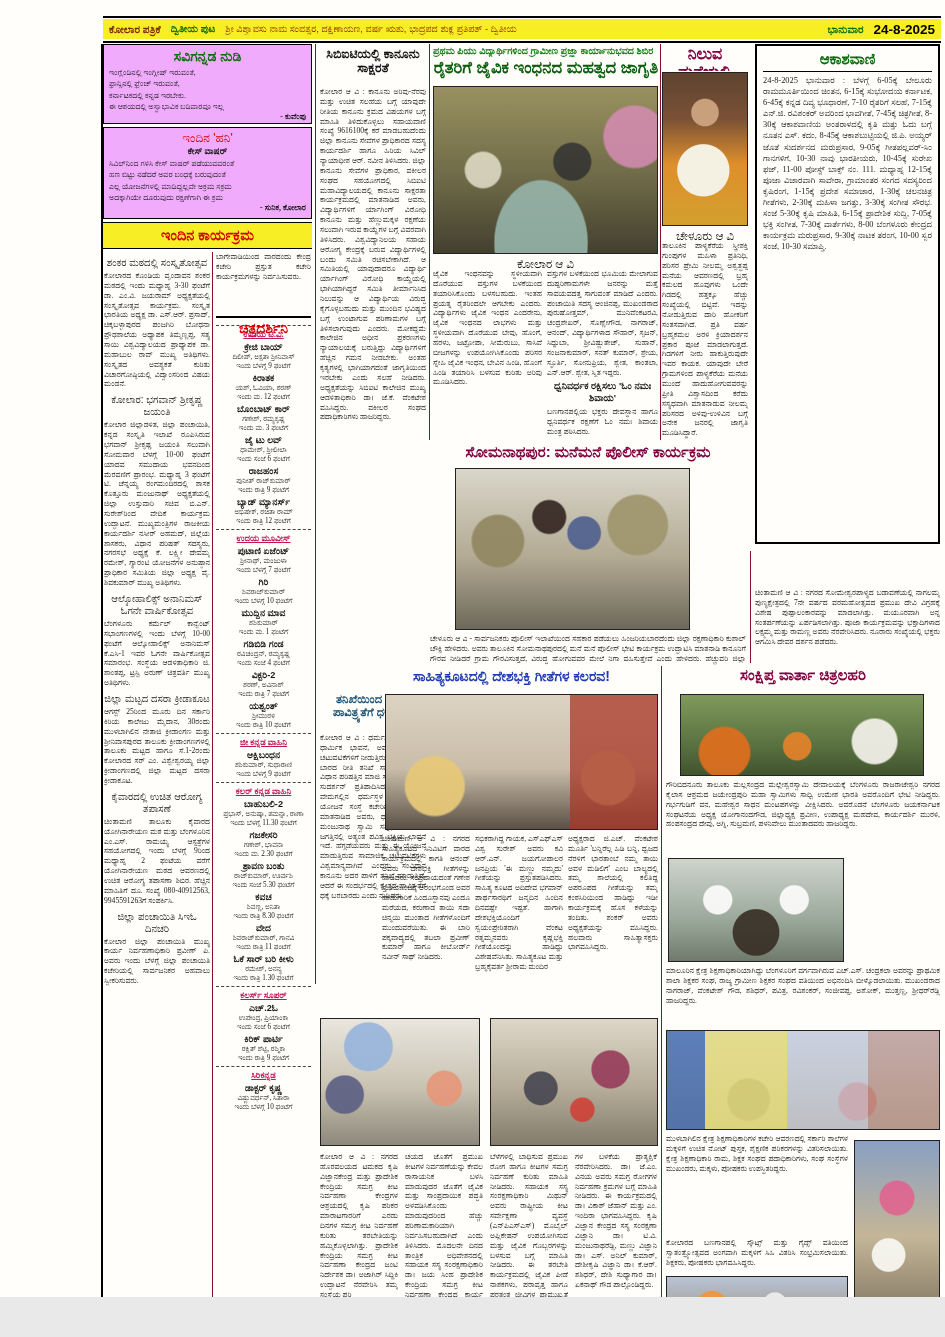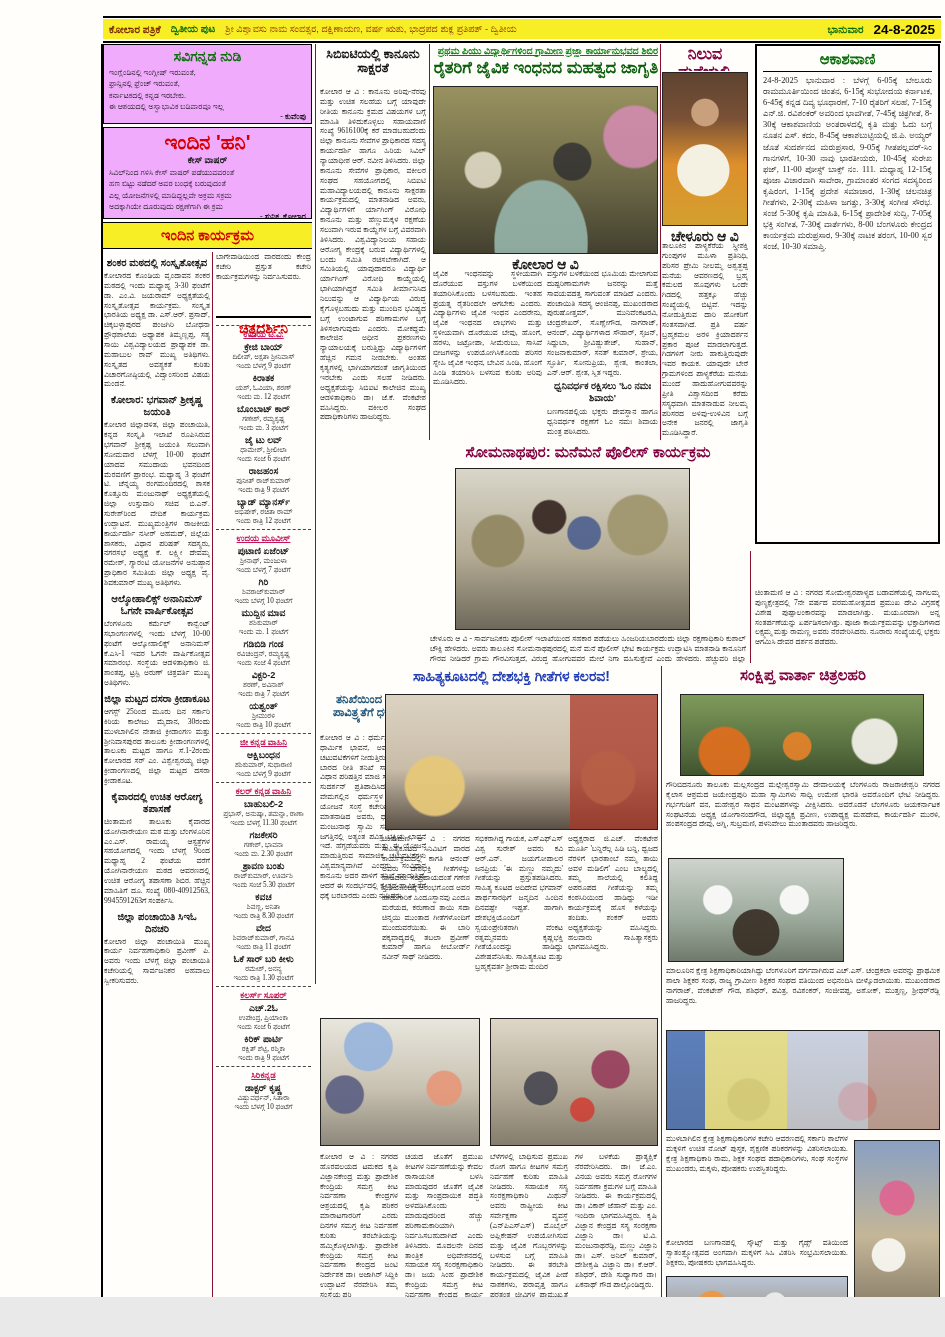--- a/index.html
+++ b/index.html
@@ -15,44 +15,44 @@
   
   .mast{background:#f8ee25;display:flex;align-items:center;padding:0 6px;gap:10px;font-family:"Liberation Sans",sans-serif}
   .mast .paper{color:#7a2c00;font-weight:bold;font-size:10.5px;white-space:nowrap}
   .mast .plabel{color:#0a6e0a;font-weight:bold;font-size:10px;white-space:nowrap}
   .mast .pan{color:#8b2500;font-size:9.5px;flex:1;white-space:nowrap;overflow:hidden}
   .mast .day{color:#0a6e0a;font-weight:bold;font-size:10.5px;white-space:nowrap}
   .mast .date{color:#000;font-weight:bold;font-size:13.5px;white-space:nowrap}
   
   .box{border:1.5px solid #000;background:#f0abfc;padding:3px 5px;overflow:hidden}
   .box-title-green{color:#0a6e0a;font-weight:bold;font-size:14px;text-align:center;font-family:"Liberation Sans",sans-serif;margin-bottom:2px}
-  .box-title-red{color:#d40000;font-weight:bold;font-size:20px;text-align:center;font-family:"Liberation Sans",sans-serif;margin-bottom:1px}
+  .box-title-red{color:#d40000;font-weight:normal;font-size:12px;text-align:center;font-family:"Liberation Sans",sans-serif;margin-bottom:1px}
   .poem{font-size:7.8px;line-height:1.45}
   .sign{font-size:7.8px;text-align:right;font-weight:bold}
   .subt{font-size:9px;font-weight:bold;text-align:center;margin-bottom:1px}
   .banner{background:#f8ee25;border-top:1.5px solid #000;border-bottom:1.5px solid #000;display:flex;align-items:center;justify-content:center}
   .banner span{color:#d40000;font-weight:bold;font-size:14.5px;font-family:"Liberation Sans",sans-serif}
   
-  .ev-h{font-weight:bold;font-size:10px;line-height:1.2;text-align:center;margin:5px 0 2px;font-family:"Liberation Sans",sans-serif}
+  .ev-h{font-weight:normal;font-size:10px;line-height:1.2;text-align:center;margin:5px 0 2px;font-family:"Liberation Sans",sans-serif}
   .ev-b{font-size:7.6px;line-height:1.3;text-align:justify}
   .lst-title{color:#d40000;font-weight:bold;font-size:14px;text-align:center;font-family:"Liberation Sans",sans-serif;border-top:2px solid #000;padding-top:2px}
   .lst-ch{color:#c2185b;font-weight:bold;font-size:8.6px;text-align:center;text-decoration:underline;border-top:1px dashed #444;margin-top:3px;padding-top:3px}
   .lst-n{font-weight:bold;font-size:9.2px;text-align:center;margin-top:2px;font-family:"Liberation Sans",sans-serif}
   .lst-d{font-size:7.2px;text-align:center;line-height:1.25}
   .lst-t{font-size:7.2px;text-align:center;line-height:1.25}
   .lst-ch:empty,.lst-n:empty,.lst-d:empty,.lst-t:empty{display:none}
   
   .hl{font-weight:bold;text-align:center;font-family:"Liberation Sans","DejaVu Sans",sans-serif;line-height:1.15;overflow:hidden}
   .h-green{color:#0b5e0b}
   .h-maroon{color:#800040}
   .h-blue{color:#1f3bb3}
   .h-teal{color:#1a5276}
   .h-black{color:#111}
-  .kicker{color:#0a7d0a;font-weight:bold;font-size:9.5px;text-align:right;text-decoration:underline;font-family:"Liberation Sans",sans-serif;white-space:nowrap;overflow:hidden}
-  .dateline{font-weight:bold;font-size:14px;text-align:center}
+  .kicker{color:#0a7d0a;font-weight:bold;font-size:9.5px;text-align:left;font-family:"Liberation Sans",sans-serif;white-space:nowrap;overflow:hidden}
+  .dateline{font-weight:normal;font-size:12px;text-align:center}
   .subhead{font-weight:bold;font-size:9.5px;text-align:center;margin:3px 0;font-family:"Liberation Sans",sans-serif}
   .photo{border:1px solid #222}
   .akbox{border:2px solid #000;padding:4px 6px;overflow:hidden}
   .ak-title{color:#0a6e0a;font-weight:bold;font-size:15px;text-align:center;font-family:"Liberation Sans",sans-serif;border-bottom:1.5px solid #000;padding-bottom:3px;margin-bottom:3px}
 </style>
 </head>
 <body>
 
 <div class="page">
 

